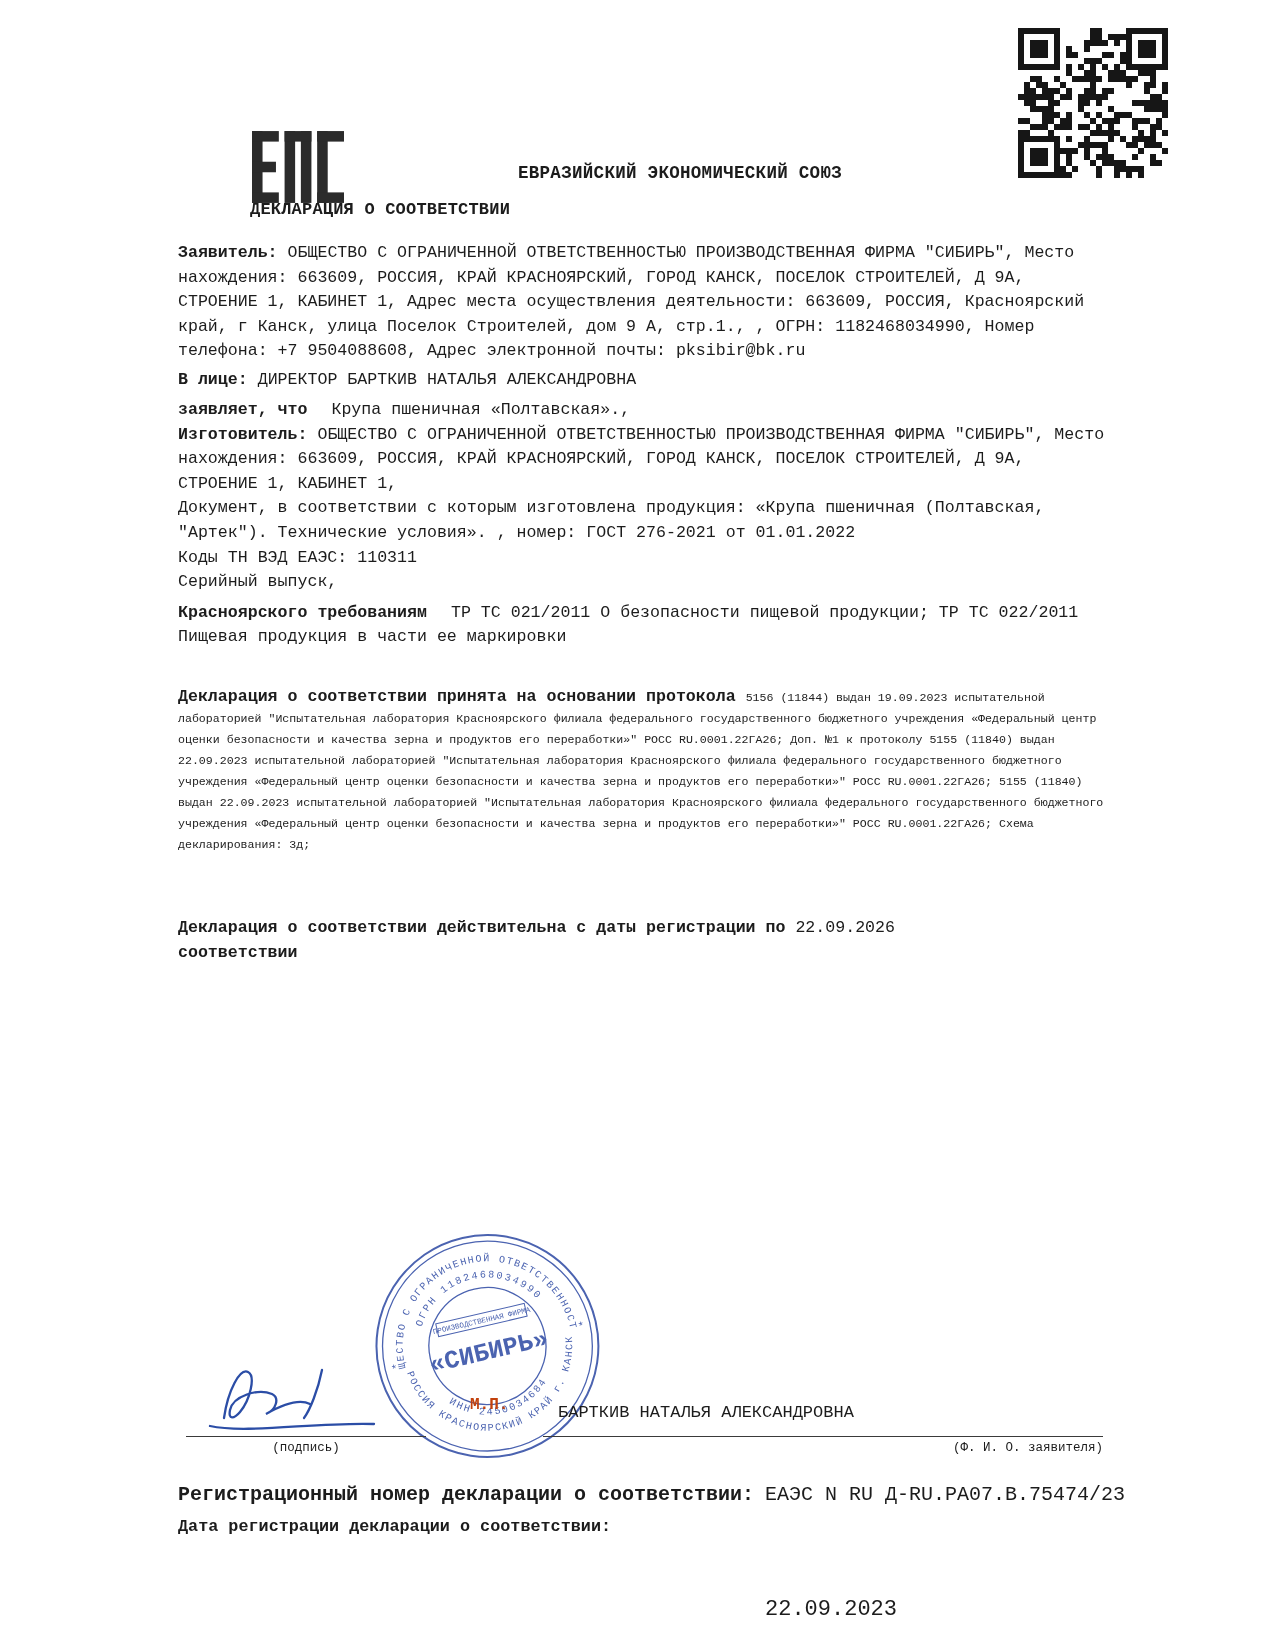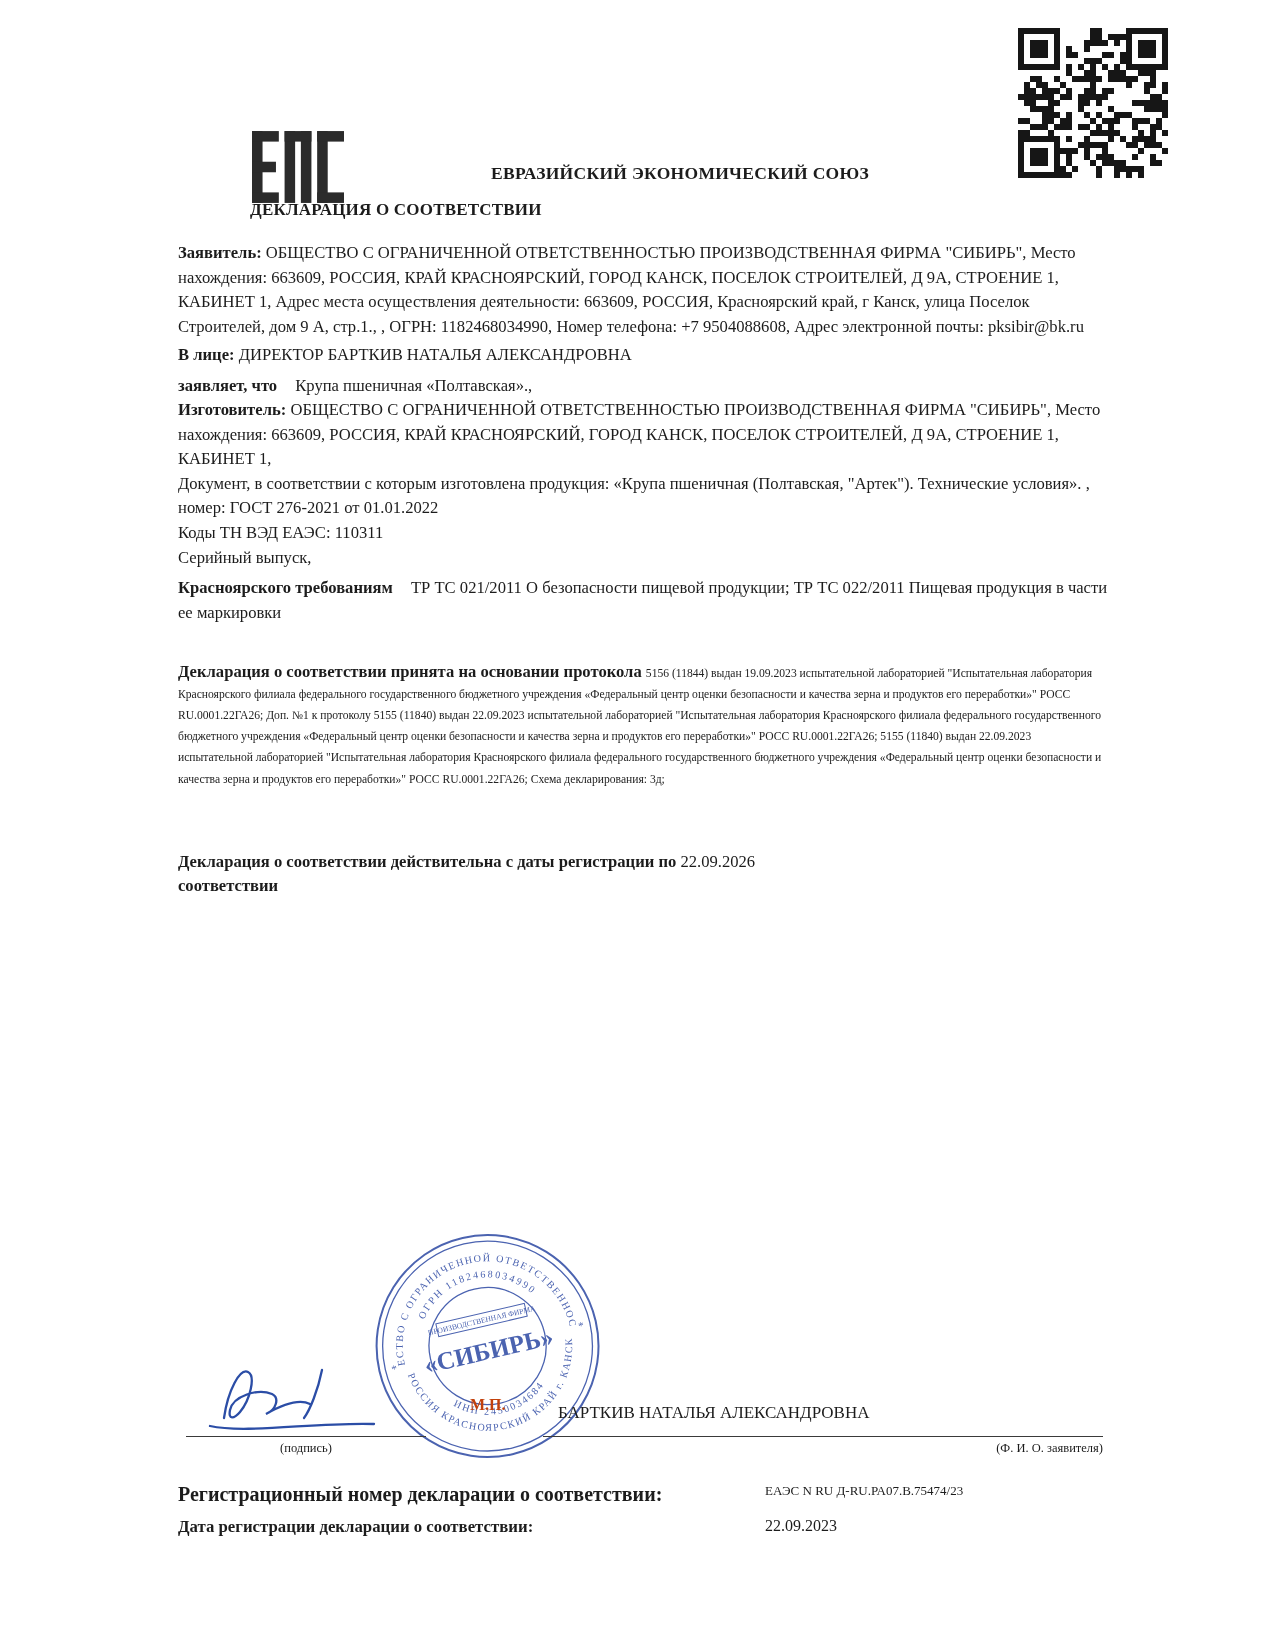--- a/index.html
+++ b/index.html
@@ -1,19 +1,19 @@
 <!DOCTYPE html>
 <html><head>
 <meta charset="utf-8">
 <style>
   * { box-sizing: border-box; }
   html, body { margin:0; padding:0; background:#ffffff; }
   .page {
     position:relative; width:1275px; height:1650px; background:#fff;
-    font-family:Liberation Serif, serif; color:#1c1c1c;
+    font-family:Liberation Mono, monospace; color:#1c1c1c;
     overflow:hidden;
   }
   .qr { position:absolute; left:1018px; top:28px; width:150px; height:150px; }
   .eac-logo { position:absolute; left:252px; top:131px; }
   .title-union { position:absolute; left:250px; top:163px; width:860px; text-align:center;
     font-size:17.5px; font-weight:bold; letter-spacing:.3px; }
   .title-doc { position:absolute; left:250px; top:200px; width:860px; text-align:left;
     font-size:17px; font-weight:bold; letter-spacing:.2px; }
 
   .content { position:absolute; left:178px; top:241px; width:930px; font-size:16.6px; line-height:1.48; }
@@ -32,23 +32,23 @@
   .stamp { position:absolute; left:372px; top:1230px; transform:rotate(-13deg); opacity:.92; }
   .signature { position:absolute; left:206px; top:1360px; }
   .mp { position:absolute; left:470px; top:1396px; font-weight:bold; font-size:16px; color:#c2410c; }
   .signer-name { position:absolute; left:558px; top:1403px; font-size:17px; }
   .line-sign { position:absolute; left:186px; top:1436px; width:240px; border-top:1.5px solid #3a3a3a; }
   .line-name { position:absolute; left:543px; top:1436px; width:560px; border-top:1.5px solid #3a3a3a; }
   .cap-sign { position:absolute; left:186px; top:1441px; width:240px; text-align:center; font-size:12.5px; }
   .cap-name { position:absolute; left:543px; top:1441px; width:560px; text-align:right; font-size:12.5px; }
 
   .reg-label-1 { position:absolute; left:178px; top:1483px; font-weight:bold; font-size:20px;text-align:center; }
-  .reg-value-1 { position:absolute; left:765px; top:1483px; font-size:13px; }
+  .reg-value-1 { position:absolute; left:765px; top:1483px; font-size:20px; }
   .reg-label-2 { position:absolute; left:178px; top:1517px; font-weight:bold; font-size:16.8px; }
-  .reg-value-2 { position:absolute; left:765px; top:1517px; font-size:16px; }
+  .reg-value-2 { position:absolute; left:765px; top:1597px; font-size:22px; }
 </style>
 </head>
 <body>
 
 <div class="page">
 
   <div class="qr">
     <svg width="150" height="150" viewBox="0 0 150 150">
         <g fill="#161616">
           <rect x="0" y="0" width="6" height="6"></rect>

